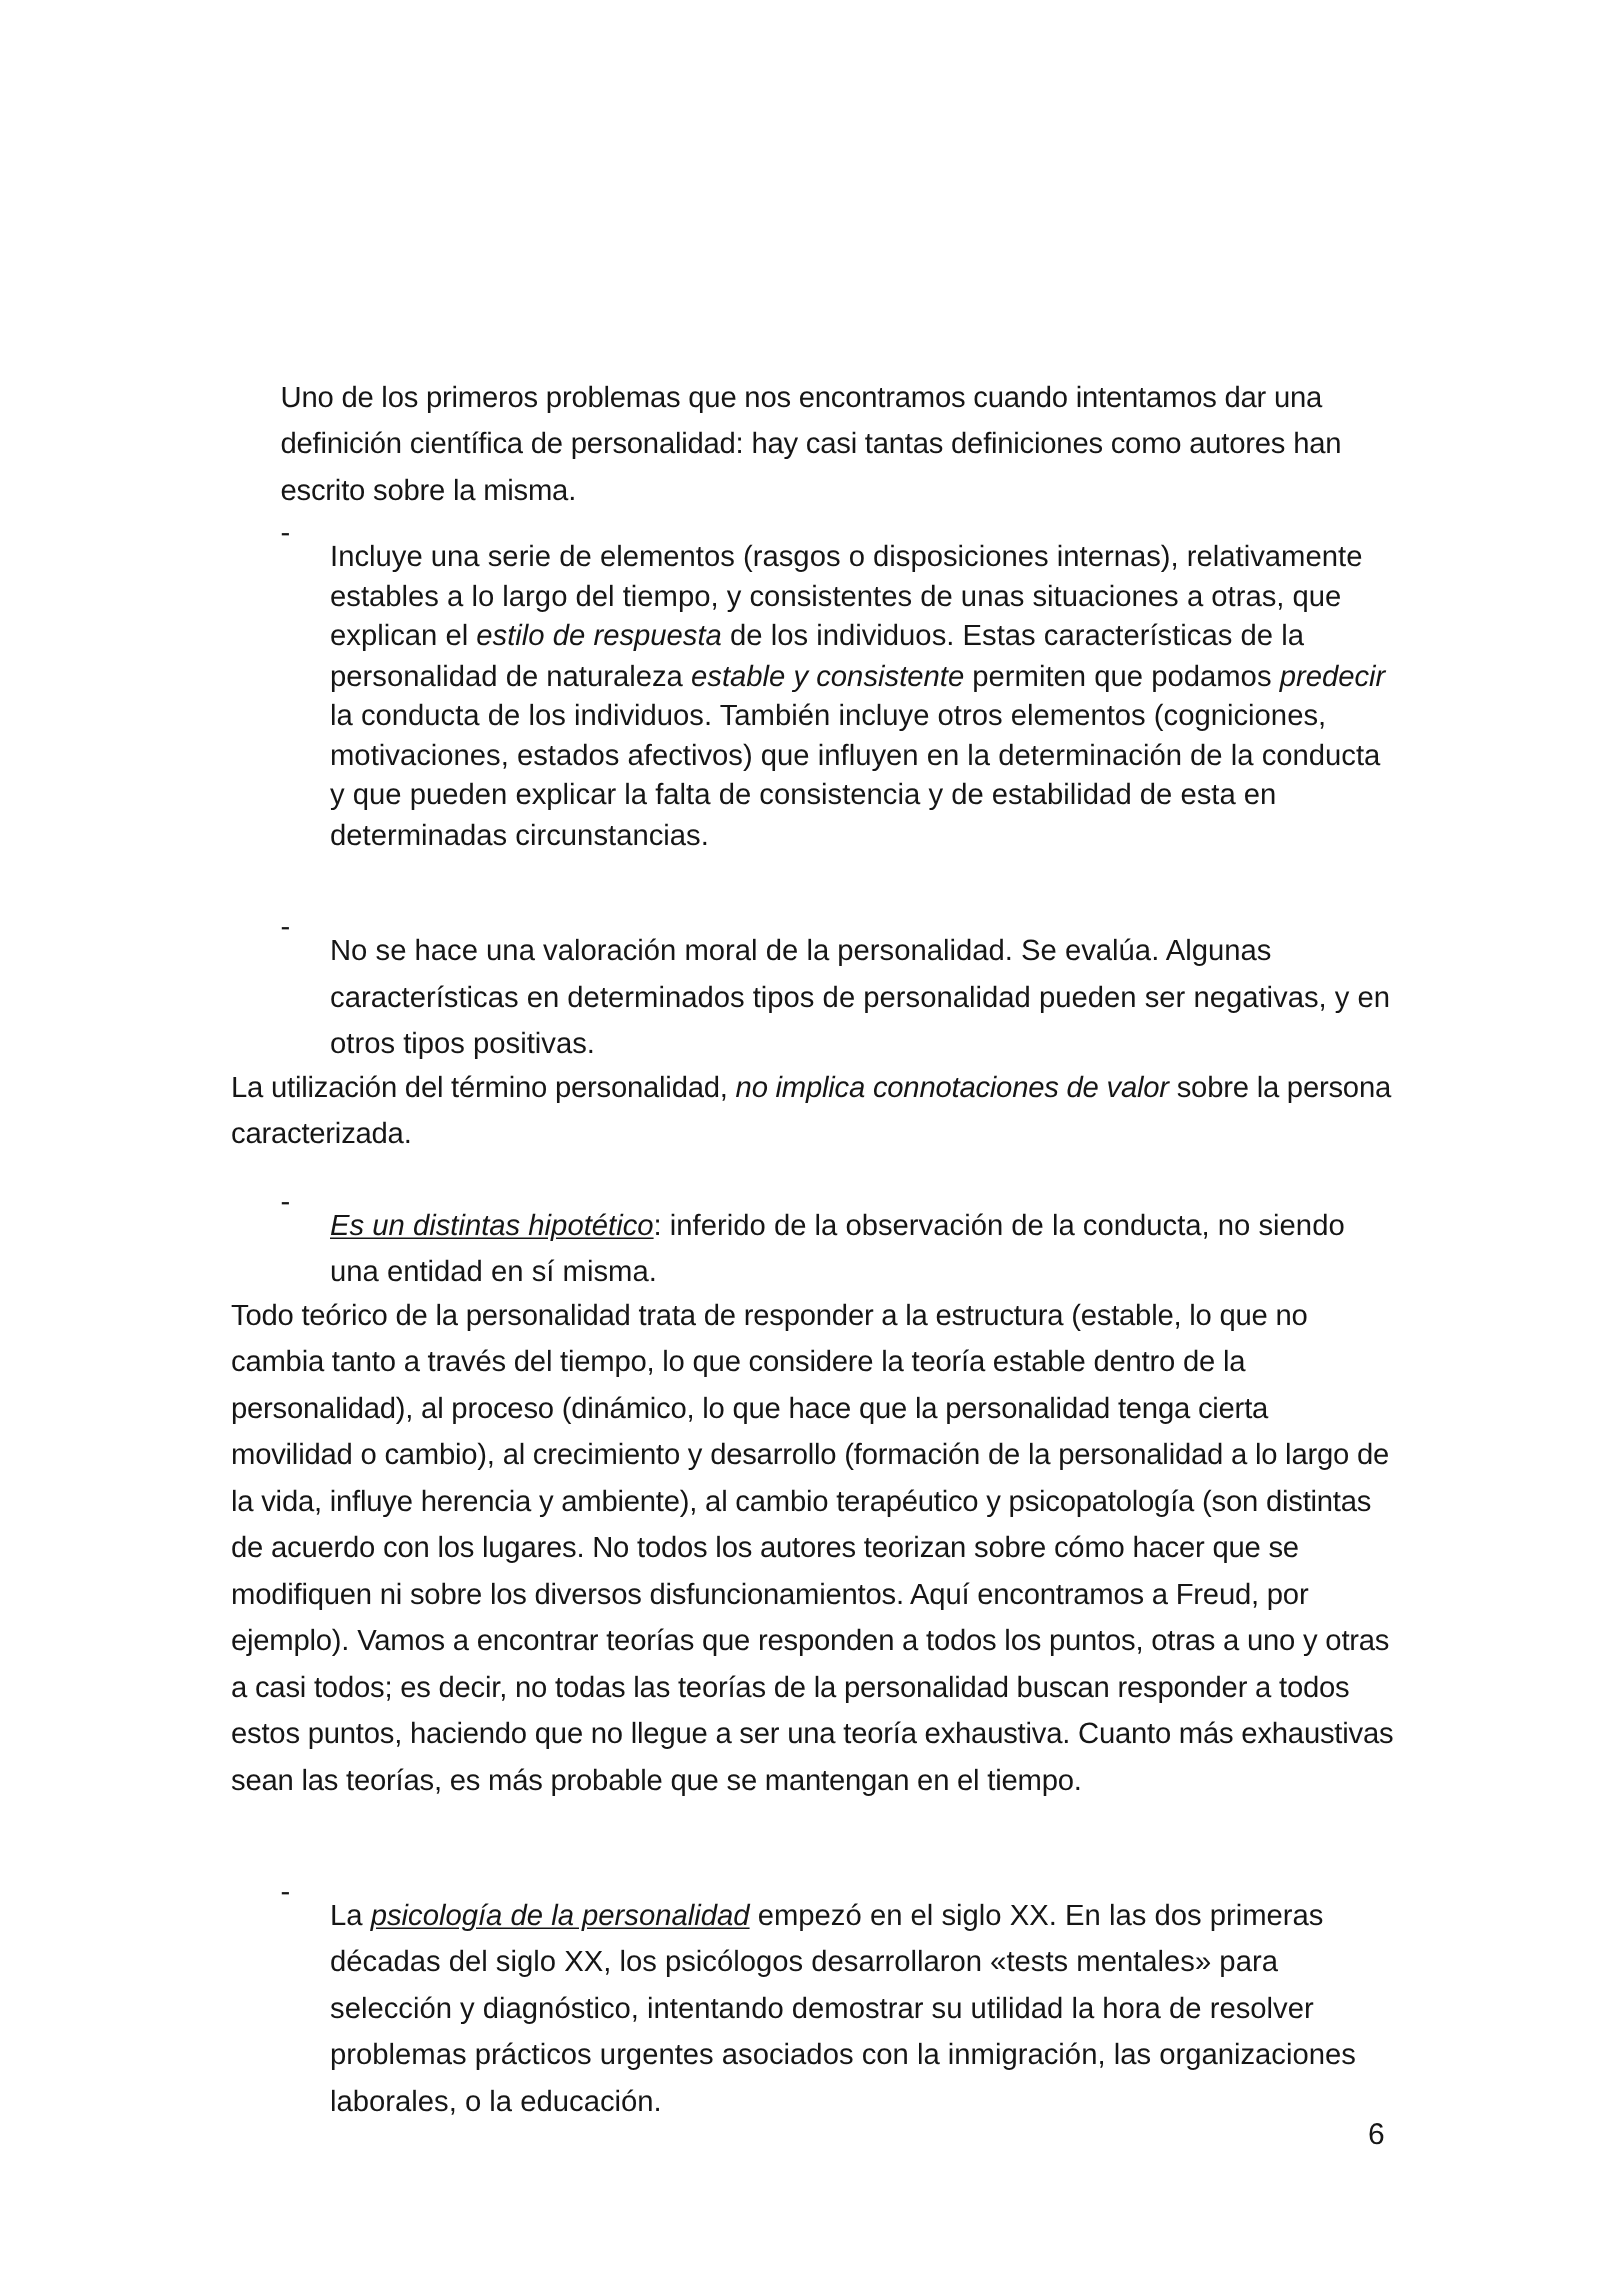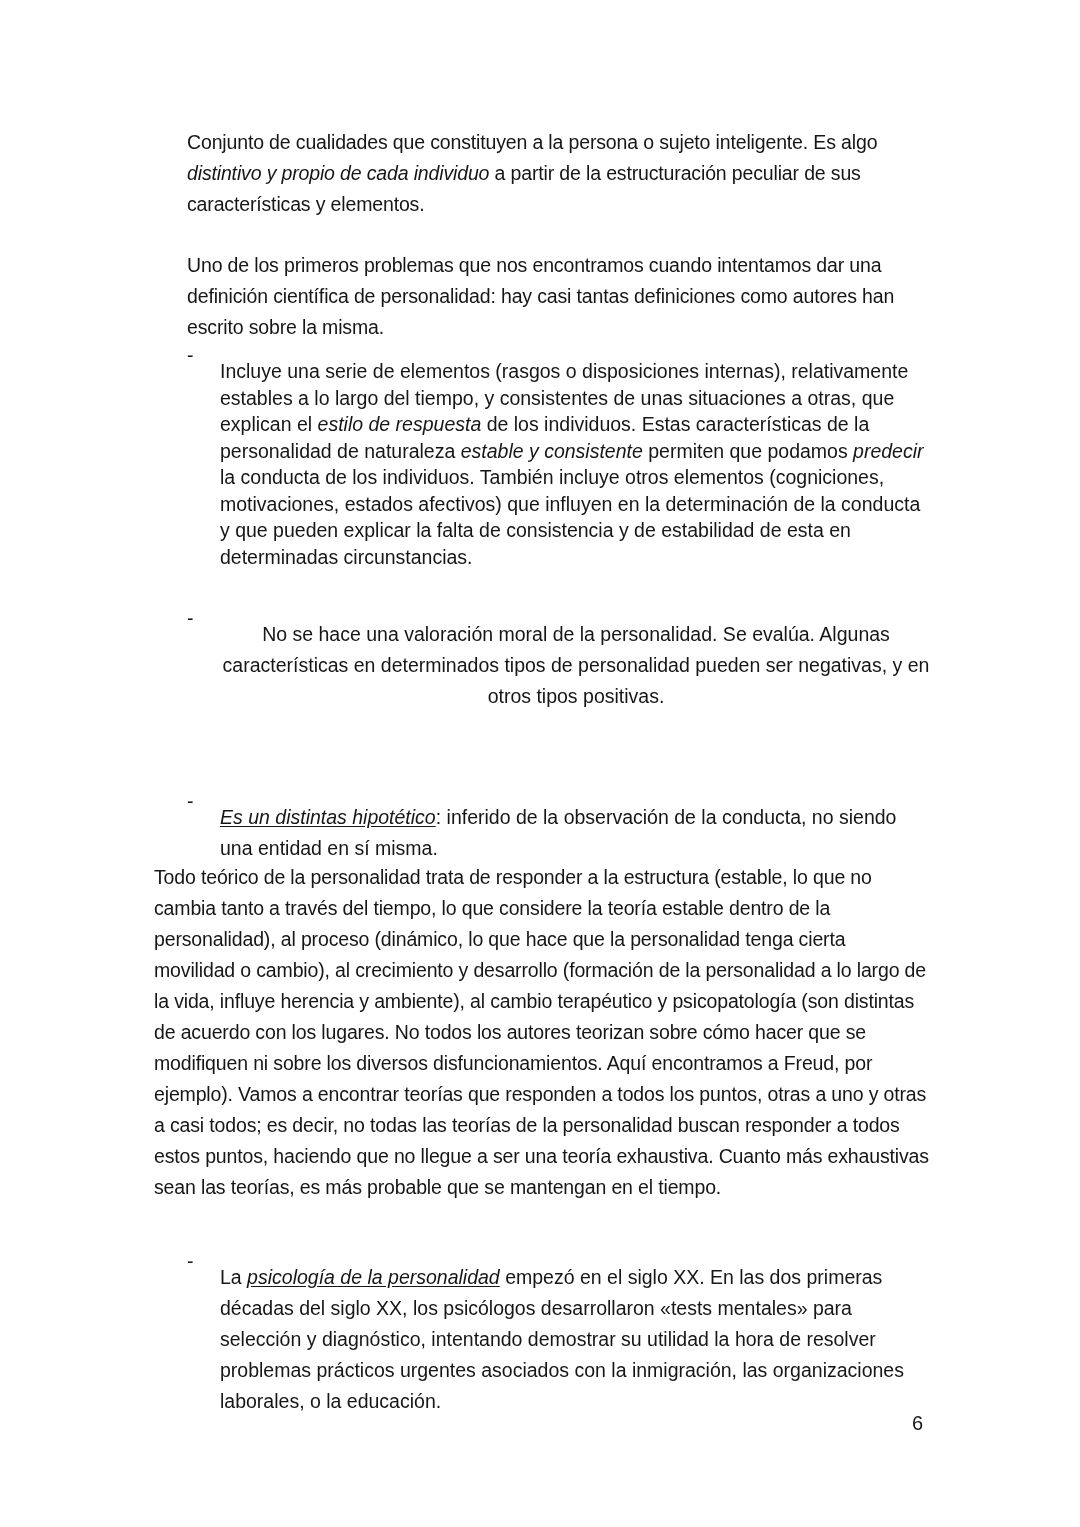--- a/index.html
+++ b/index.html
@@ -64,34 +64,34 @@
       top: 1409px;
       font-size: 20px;
       line-height: 28px;
     }
   </style>
 </head>
 <body>
 
 <div class="page">
 
-  <p class="block indent lh31" style="top:127px;"><span>Conjunto de cualidades que constituyen a la persona o sujeto inteligente. Es algo </span><em>distintivo y propio de cada individuo</em><span> a partir de la estructuración peculiar de sus características y elementos.</span></p>
 
   <p class="block indent lh31" style="top:234px;margin-top:16px;"><span>Uno de los primeros problemas que nos encontramos cuando intentamos dar una definición científica de personalidad: hay casi tantas definiciones como autores han escrito sobre la misma.</span></p>
 
   <div class="bullet" style="top:342px;">
     <span class="dash lh265">-</span>
     <p class="btext lh265" style="margin:0;"><span>Incluye una serie de elementos (rasgos o disposiciones internas), relativamente estables a lo largo del tiempo, y consistentes de unas situaciones a otras, que explican el </span><em>estilo de respuesta</em><span> de los individuos. Estas características de la personalidad de naturaleza </span><em>estable y consistente</em><span> permiten que podamos </span><em>predecir</em><span> la conducta de los individuos. También incluye otros elementos (cogniciones, motivaciones, estados afectivos) que influyen en la determinación de la conducta y que pueden explicar la falta de consistencia y de estabilidad de esta en determinadas circunstancias.</span></p>
   </div>
 
   <div class="bullet" style="top:603px;">
     <span class="dash lh31">-</span>
-    <p class="btext lh31" style="margin:0;text-align:center;"><span>No se hace una valoración moral de la personalidad. Se evalúa. Algunas características en determinados tipos de personalidad pueden ser negativas, y en otros tipos positivas.</span></p>
+    <p class="btext lh31" style="margin:0;"><span>No se hace una valoración moral de la personalidad. Se evalúa. Algunas características en determinados tipos de personalidad pueden ser negativas, y en otros tipos positivas.</span></p>
   </div>
 
+  <p class="block full lh31" style="top:710px;"><span>La utilización del término personalidad, </span><em>no implica connotaciones de valor</em><span> sobre la persona caracterizada.</span></p>
 
   <div class="bullet" style="top:786px;">
     <span class="dash lh31">-</span>
     <p class="btext lh31" style="margin:0;"><em class="u">Es un distintas hipotético</em><span>: inferido de la observación de la conducta, no siendo una entidad en sí misma.</span></p>
   </div>
 
   <p class="block full lh31" style="top:862px;"><span>Todo teórico de la personalidad trata de responder a la estructura (estable, lo que no cambia tanto a través del tiempo, lo que considere la teoría estable dentro de la personalidad), al proceso (dinámico, lo que hace que la personalidad tenga cierta movilidad o cambio), al crecimiento y desarrollo (formación de la personalidad a lo largo de la vida, influye herencia y ambiente), al cambio terapéutico y psicopatología (son distintas de acuerdo con los lugares. No todos los autores teorizan sobre cómo hacer que se modifiquen ni sobre los diversos disfuncionamientos. Aquí encontramos a Freud, por ejemplo). Vamos a encontrar teorías que responden a todos los puntos, otras a uno y otras a casi todos; es decir, no todas las teorías de la personalidad buscan responder a todos estos puntos, haciendo que no llegue a ser una teoría exhaustiva. Cuanto más exhaustivas sean las teorías, es más probable que se mantengan en el tiempo.</span></p>
 
   <div class="bullet" style="top:1246px;">
     <span class="dash lh31">-</span>

